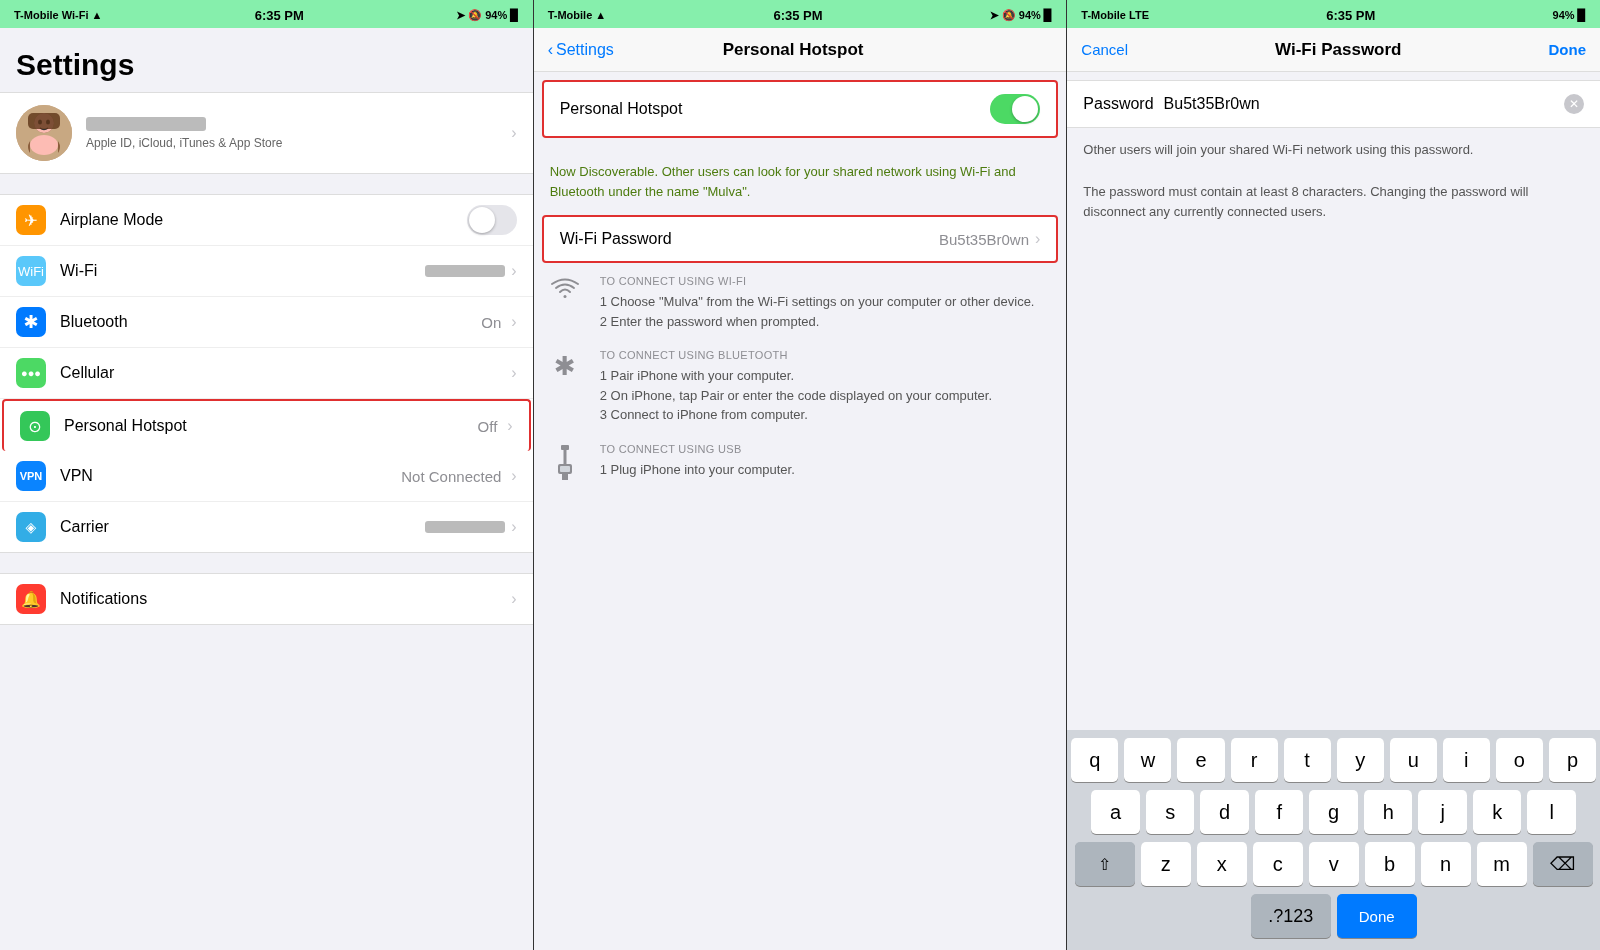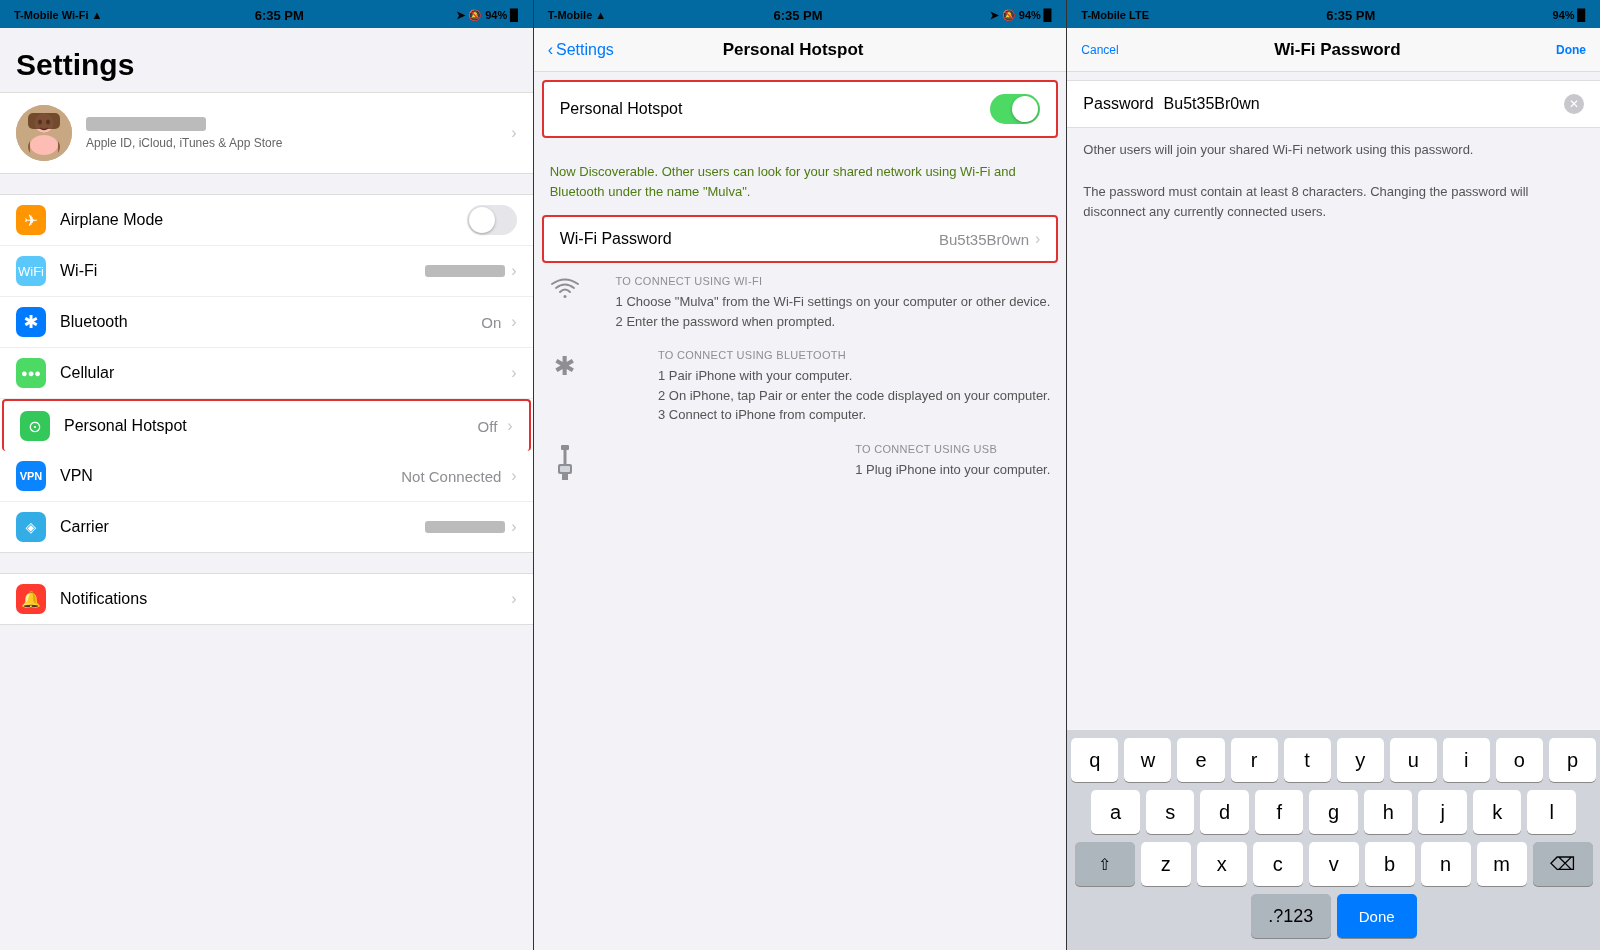--- a/index.html
+++ b/index.html
@@ -18,21 +18,21 @@
       background: #f2f2f7;
       display: flex;
       flex-direction: column;
       border-right: 1px solid #333;
       overflow: hidden;
       position: relative;
     }
 
     
     .status-bar {
-      background: #0369a1;
+      background: #86efac;
       display: flex;
       justify-content: space-between;
       align-items: center;
       padding: 6px 14px 4px;
       font-size: 12px;
       font-weight: 600;
       color: #000;
       min-height: 28px;
     }
     .status-bar .left { display: flex; align-items: center; gap: 3px; font-size: 11px; }
@@ -57,21 +57,21 @@
       gap: 3px;
       cursor: pointer;
     }
     .nav-bar .title {
       font-size: 17px;
       font-weight: 600;
       color: #000;
     }
     .nav-bar .action-btn {
       color: #007aff;
-      font-size: 12px;
+      font-size: 15px;
       cursor: pointer;
     }
 
     
     .settings-title {
       font-size: 30px;
       font-weight: 700;
       padding: 20px 16px 10px;
       color: #000;
       background: #f2f2f7;
@@ -226,23 +226,22 @@
     }
     .wifi-pw-label { flex: 1; font-size: 16px; color: #000; }
     .wifi-pw-value { color: #8e8e93; font-size: 15px; margin-right: 6px; }
 
     .connect-section {
       padding: 0 16px;
     }
     .connect-block {
       display: flex;
       align-items: flex-start;
-      gap: 14px;
+      gap: 20px;
       margin-bottom: 18px;
-      justify-content: space-between;
     }
     .connect-icon {
       font-size: 26px;
       color: #8e8e93;
       margin-top: 2px;
       min-width: 30px;
       text-align: center;
     }
     .connect-text { }
     .connect-header {

